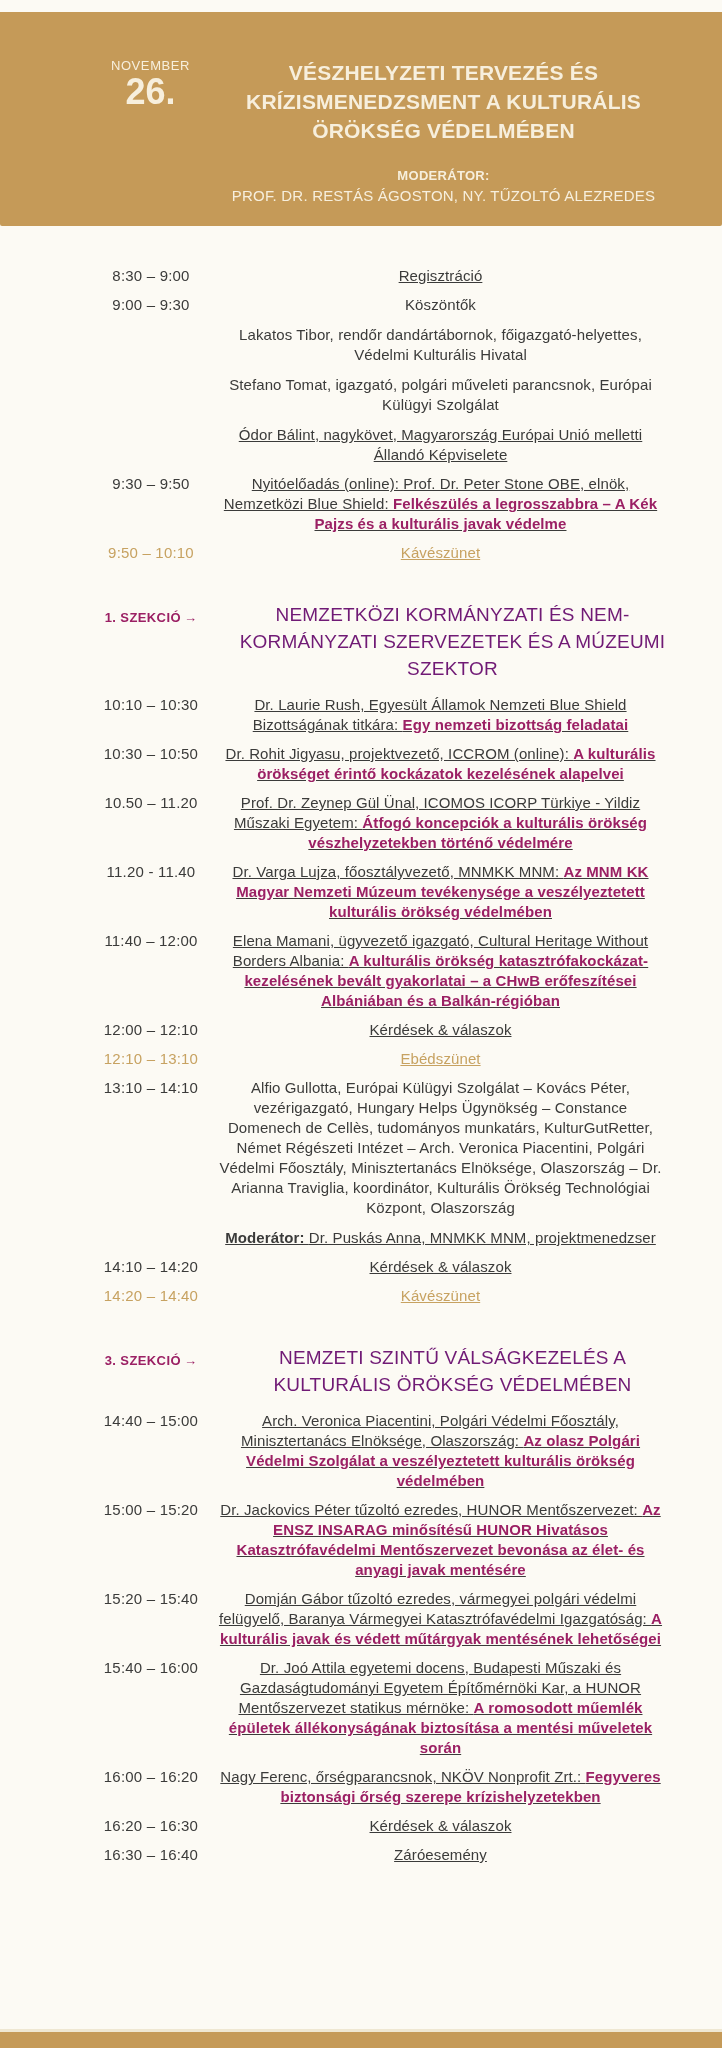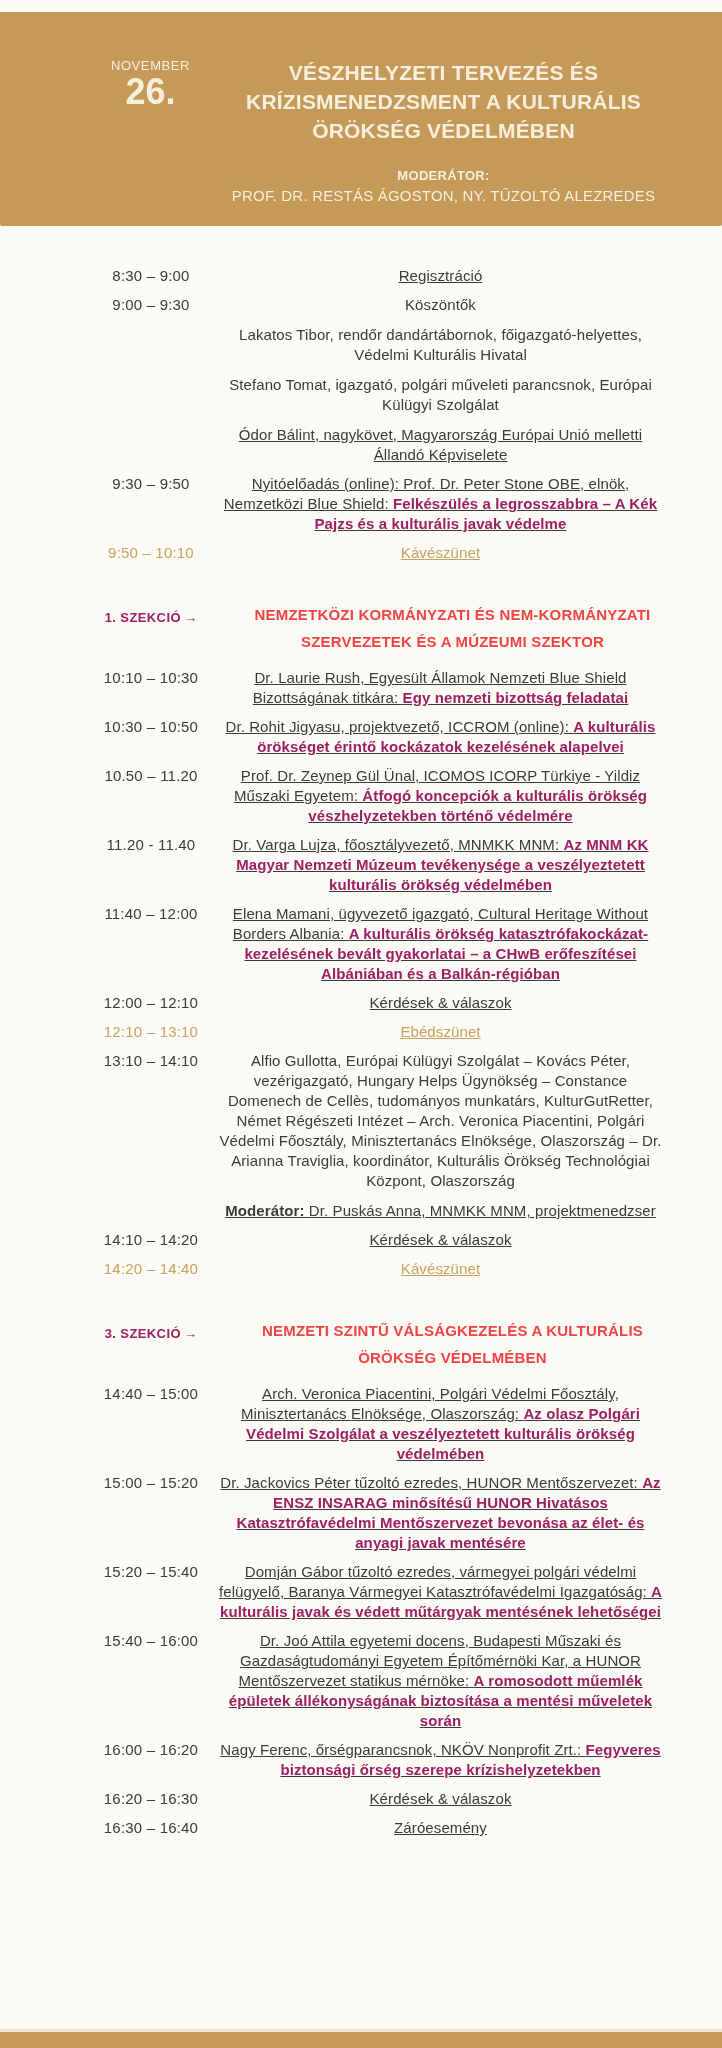--- a/index.html
+++ b/index.html
@@ -24,21 +24,21 @@
   .content{flex:1;font-size:15px;line-height:20px;color:#3b3b3a;letter-spacing:.1px;}
   .content p{margin:0 0 10px;}
   .content p:last-child{margin-bottom:0;text-decoration:underline;}
   .muted .time,.muted .content{color:#c7a261;}
   .seg-bp{font-weight:bold;color:#9b2064;}
   .seg-bd{font-weight:bold;color:#3b3b3a;}
 
   .section-row{margin-top:38px;margin-bottom:13px;gap:24px;}
   .section-label{font-size:13px;font-weight:bold;color:#9b2064;letter-spacing:.4px;padding-top:7px;}
   .section-label .arrow{font-weight:normal;margin-left:3px;}
-  .section-title{font-size:15px;line-height:27px;font-weight:bold;color:#ef4444;margin:0;letter-spacing:.2px;}
+  .section-title{font-size:19px;line-height:27px;font-weight:normal;color:#701a75;margin:0;letter-spacing:.2px;}
 
   
   .ftr{position:absolute;left:0;right:0;bottom:0;height:28px;background:#c59a58;border-top:3px solid #efe7d2;}
 </style>
 </head>
 <body>
 
 <div class="page">
 
   <header class="hdr">

